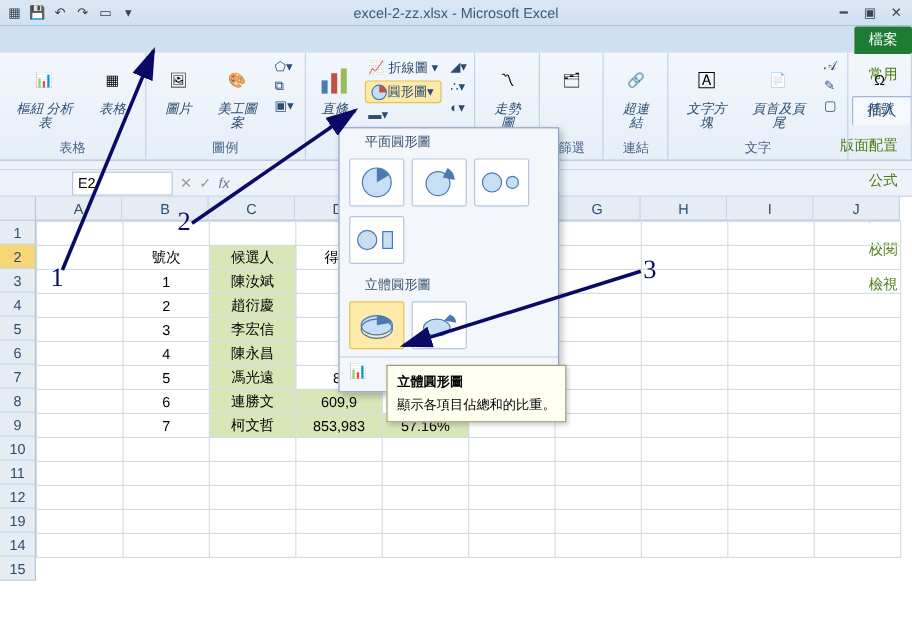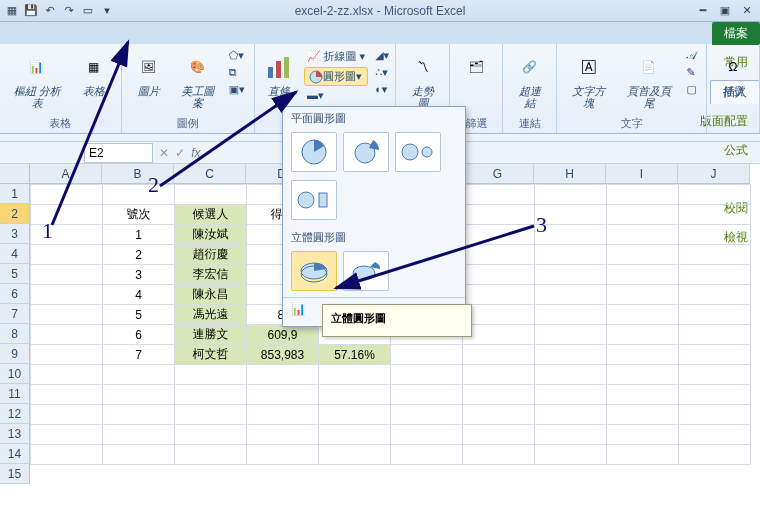--- a/index.html
+++ b/index.html
@@ -25,42 +25,42 @@
 .big-btn { display: flex; flex-direction: column; align-items: center; gap: 2px; padding: 2px 4px; border: 1px solid transparent; border-radius: 3px; }
 .big-btn .ico { width: 32px; height: 32px; display: flex; align-items: center; justify-content: center; }
 .big-btn .lbl { font-size: 11px; color: #2b4d72; text-align: center; line-height: 1.1; font-style: italic; }
 .hstack { display: flex; gap: 4px; }
 .vstack { display: flex; flex-direction: column; gap: 2px; }
 .small-btn { display: flex; align-items: center; gap: 3px; font-size: 11px; color: #2b4d72; padding: 1px 3px; white-space: nowrap; }
 .pie-btn { background: #fde9a8; border: 1px solid #e3c451; border-radius: 3px; padding: 1px 4px; display: flex; align-items: center; gap: 0; font-size: 11px; color: #2b4d72; }
 
 
 .formulabar-row { height: 22px; border-bottom: 1px solid #c2d3e6; display: flex; align-items: center; background: #eef3fa; }
-.namebox { width: 69px; margin-left: 84px; height: 20px; border: 1px solid #b7c7db; background: #fff; padding: 1px 4px; font-size: 12px; }
+.namebox { width: 84px; margin-left: 60px; height: 20px; border: 1px solid #b7c7db; background: #fff; padding: 1px 4px; font-size: 12px; }
 .fx-area { display: flex; align-items: center; gap: 6px; margin-left: 6px; }
 .fx { font-style: italic; color: #6b7c91; }
 
 
 .grid-area { position: relative; }
 .corner { position: absolute; left: 0; top: 0; width: 30px; height: 20px; background: #e6ecf3; border-right: 1px solid #b7c7db; border-bottom: 1px solid #b7c7db; }
 .col-headers { position: absolute; left: 30px; top: 0; display: flex; }
 .ch { width: 72px; height: 20px; background: #e6ecf3; border-right: 1px solid #c2d3e6; border-bottom: 1px solid #b7c7db; text-align: center; font-size: 12px; color: #2b4d72; line-height: 20px; }
 .row-headers { position: absolute; left: 0; top: 20px; }
 .rh { width: 30px; height: 20px; background: #e6ecf3; border-right: 1px solid #b7c7db; border-bottom: 1px solid #c2d3e6; text-align: center; font-size: 12px; color: #2b4d72; line-height: 20px; }
 .rh.sel, .ch.sel { background: #f7d675; }
 .cells { position: absolute; left: 30px; top: 20px; }
 table.sheet { border-collapse: collapse; }
 table.sheet td { width: 72px; height: 20px; border: 1px solid #d4dce6; font-size: 12px; padding: 0 3px; text-align: center; }
 td.right { text-align: right; }
 td.selcell { background: #d8e6b8; }
 .active-cell { position: absolute; border: 2px solid #2a6b2a; pointer-events: none; }
 
 
 .dropdown { position: absolute; left: 282px; top: 106px; width: 184px; background: #f3f6fb; border: 1px solid #8aa2c2; box-shadow: 2px 3px 6px rgba(0,0,0,.25); z-index: 50; padding-bottom: 6px; }
-.dd-section-label { font-size: 11px; color: #38506f; padding: 4px 8px; }
+.dd-section-label { font-size: 11px; color: #38506f; padding: 4px 8px; margin-left: 13px; }
 .dd-row { display: flex; gap: 6px; padding: 2px 8px 6px; }
 .dd-item { width: 46px; height: 40px; border: 1px solid #b7c7db; background: #fff; border-radius: 2px; display: flex; align-items: center; justify-content: center; }
 .dd-item.hover { background: #fde9a8; border: 1px solid #e3c451; }
 .dd-footer { display: flex; align-items: center; gap: 6px; padding: 4px 8px; border-top: 1px solid #c2d3e6; }
 
 
 .tooltip { position: absolute; left: 322px; top: 304px; width: 150px; background: #fffff0; border: 1px solid #9b9b75; padding: 6px 8px; font-size: 11px; box-shadow: 2px 2px 4px rgba(0,0,0,.2); z-index: 60; }
 .tooltip .tt-title { font-weight: bold; margin-bottom: 4px; }
 
 
@@ -247,21 +247,21 @@
       <div class="rh">3</div>
       <div class="rh">4</div>
       <div class="rh">5</div>
       <div class="rh">6</div>
       <div class="rh">7</div>
       <div class="rh">8</div>
       <div class="rh">9</div>
       <div class="rh">10</div>
       <div class="rh">11</div>
       <div class="rh">12</div>
-      <div class="rh">13</div>
+      <div class="rh">19</div>
       <div class="rh">14</div>
       <div class="rh">15</div>
     </div>
   <div class="cells">
       <table class="sheet">
         <tbody id="tbody">
           <tr>
             <td></td>
             <td></td>
             <td></td>
@@ -481,20 +481,21 @@
         </svg>
       </div>
   </div>
   <div class="dd-footer">
     <span>📊</span>
   </div>
 </div>
 
 <div class="tooltip">
   <div class="tt-title">立體圓形圖</div>
+  <div>顯示各項目佔總和的比重。</div>
 </div>
 
 <svg class="annot" style="left:0;top:0" width="760" height="528">
   <defs>
       <marker id="ah" markerWidth="10" markerHeight="10" refX="8" refY="3" orient="auto">
         <path d="M0,0 L9,3 L0,6 Z" fill="#0a0a66"></path>
       </marker>
     </defs>
   <line x1="52" y1="225" x2="128" y2="42" stroke="#0a0a66" stroke-width="3" marker-end="url(#ah)"></line>
   <line x1="160" y1="186" x2="296" y2="92" stroke="#0a0a66" stroke-width="3" marker-end="url(#ah)"></line>

